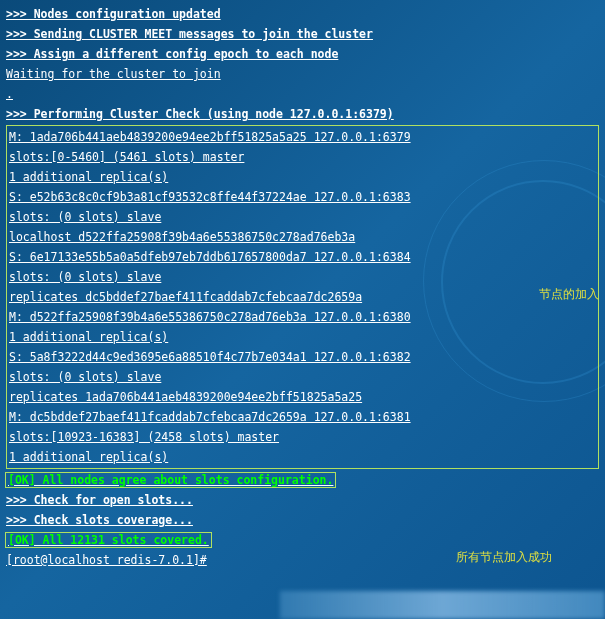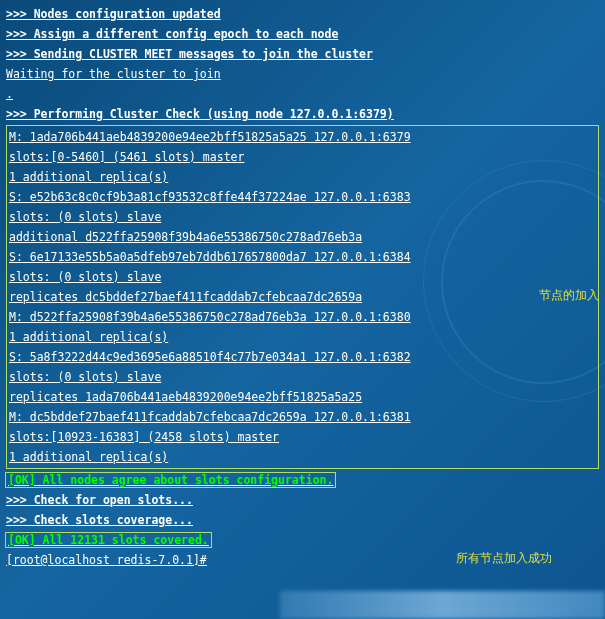--- a/index.html
+++ b/index.html
@@ -51,21 +51,21 @@
   .box {
     border: 1px solid #b0e060;
     position: relative;
     margin: 1px 0;
     padding: 1px 2px;
   }
   .annotation {
     position: absolute;
     color: #e0e040;
     font-size: 12px;
-    font-family: Liberation Serif, serif;
+    font-family: Liberation Mono, monospace;
     z-index: 5;
     white-space: nowrap;
   }
   .ann1 { right: 6px; top: 285px; }
   .ann2 { left: 456px; top: 548px; }
   .ann3 { left: 275px; top: 624px; margin-top: 16px; }
   .ok { color: #00ff00; font-weight: bold; }
   .ok-box { outline: 1px solid #b0e060; display: inline; padding: 0 2px; }
   .prompt-cursor { display: inline-block; }
   .bottom-blur {
@@ -80,33 +80,33 @@
   }
 </style>
 </head>
 <body>
 
 <div class="bg-pattern"></div>
 <div class="bottom-blur"></div>
 
 <div class="terminal">
   <div class="line white bold">&gt;&gt;&gt; Nodes configuration updated</div>
+  <div class="line white bold">&gt;&gt;&gt; Sending CLUSTER MEET messages to join the cluster</div>
   <div class="line white bold">&gt;&gt;&gt; Assign a different config epoch to each node</div>
-  <div class="line white bold">&gt;&gt;&gt; Sending CLUSTER MEET messages to join the cluster</div>
   <div class="line white">Waiting for the cluster to join</div>
   <div class="line white">.</div>
   <div class="line white bold">&gt;&gt;&gt; Performing Cluster Check (using node 127.0.0.1:6379)</div>
 
   <div class="box">
     <div class="line white">M: 1ada706b441aeb4839200e94ee2bff51825a5a25 127.0.0.1:6379</div>
     <div class="line white">   slots:[0-5460] (5461 slots) master</div>
     <div class="line white">   1 additional replica(s)</div>
     <div class="line white">S: e52b63c8c0cf9b3a81cf93532c8ffe44f37224ae 127.0.0.1:6383</div>
     <div class="line white">   slots: (0 slots) slave</div>
-    <div class="line white">   additional d522ffa25908f39b4a6e55386750c278ad76eb3a</div>
+    <div class="line white">   localhost d522ffa25908f39b4a6e55386750c278ad76eb3a</div>
     <div class="line white">S: 6e17133e55b5a0a5dfeb97eb7ddb617657800da7 127.0.0.1:6384</div>
     <div class="line white">   slots: (0 slots) slave</div>
     <div class="line white">   replicates dc5bddef27baef411fcaddab7cfebcaa7dc2659a</div>
     <div class="line white">M: d522ffa25908f39b4a6e55386750c278ad76eb3a 127.0.0.1:6380</div>
     <div class="line white">   1 additional replica(s)</div>
     <div class="line white">S: 5a8f3222d44c9ed3695e6a88510f4c77b7e034a1 127.0.0.1:6382</div>
     <div class="line white">   slots: (0 slots) slave</div>
     <div class="line white">   replicates 1ada706b441aeb4839200e94ee2bff51825a5a25</div>
     <div class="line white">M: dc5bddef27baef411fcaddab7cfebcaa7dc2659a 127.0.0.1:6381</div>
     <div class="line white">   slots:[10923-16383] (2458 slots) master</div>

